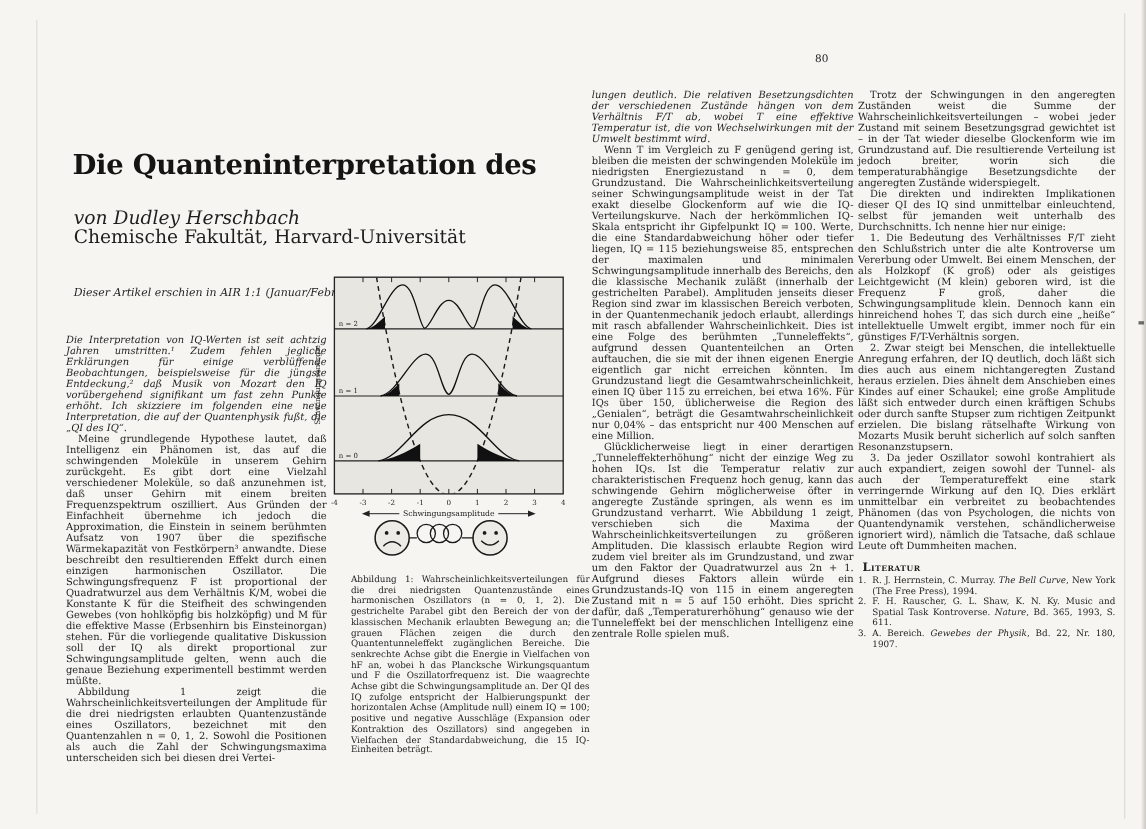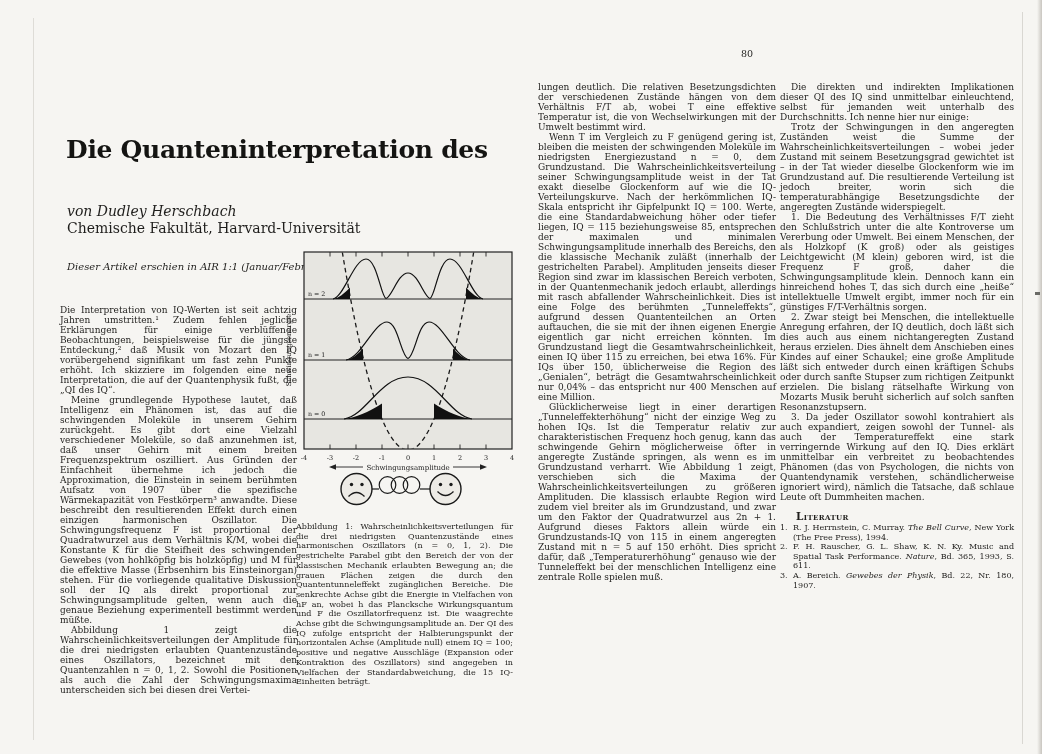--- a/index.html
+++ b/index.html
@@ -9,36 +9,36 @@
     font-family:"DejaVu Serif","Liberation Serif",serif;
   }
   .abs{position:absolute;}
   
   .edge-l{left:33px;top:18px;bottom:14px;width:1px;background:#dedcd7;}
   .edge-r{left:1022px;top:12px;bottom:10px;width:1px;background:#d9d7d2;}
   .edge-strip{right:0;top:0;bottom:0;width:5px;background:linear-gradient(to right,#f6f5f2,#c9c6c0);}
   .artifact{left:1035px;top:292px;width:5px;height:3px;background:#6a6a66;}
   
   .title{left:66px;top:114px;width:440px;font-weight:700;font-size:25px;line-height:37px;letter-spacing:-0.3px;color:#141412;}
-  .byline{left:67px;top:203px;width:420px;font-size:14px;line-height:17px;}
+  .byline{left:67px;top:191px;width:420px;font-size:17px;line-height:17px;}
   .byline .b1{font-style:italic;}
   .note{left:67px;top:261px;width:420px;font-size:10px;font-style:italic;}
   .bodycol{font-size:9px;line-height:10px;text-align:justify;}
   .bodycol p{margin:0;text-indent:11px;}
-  .bodycol p.noindent{text-indent:0;}
+  .bodycol p.noindent{text-indent:0;font-style:italic;}
   .col-left{left:60px;top:305px;width:237px;}
   .col-r1{left:538px;top:82px;width:238px;}
   .col-r2{left:780px;top:82px;width:234px;}
   .pagenum{left:711px;top:48px;font-size:9.5px;margin-left:30px;}
   
   .figsvg{left:278px;top:240px;}
   .figtext{font-family:"DejaVu Serif","Liberation Serif",serif;fill:#222;}
-  .caption{left:296px;top:522px;width:217px;font-size:8px;line-height:9.7px;text-align:justify;}
+  .caption{left:319px;top:522px;width:217px;font-size:8px;line-height:9.7px;text-align:justify;}
   
-  .lit-head{font-variant:small-caps;font-weight:600;font-size:10.5px;letter-spacing:0.4px;margin:9px 0 2px 16px;}
+  .lit-head{font-variant:small-caps;font-weight:600;font-size:10.5px;letter-spacing:0.4px;margin:9px 0 2px 4px;}
   .ref{display:flex;font-size:8px;line-height:9.6px;text-align:justify;}
   .ref .ref-num{width:13px;flex:none;}
   .ref .ref-text{flex:1;}
   .it{font-style:italic;}
 </style>
 </head>
 <body>
 
 <div class="abs edge-l"></div>
 <div class="abs edge-r"></div>
@@ -148,34 +148,34 @@
 <section>
   <div class="abs pagenum">80</div>
 
   <div class="abs bodycol col-r1">
     <p class="noindent">lungen deutlich. Die relativen Besetzungsdichten der verschiedenen Zustände hängen von dem Verhältnis F/T ab, wobei T eine effektive Temperatur ist, die von Wechselwirkungen mit der Umwelt bestimmt wird.</p>
     <p>Wenn T im Vergleich zu F genügend gering ist, bleiben die meisten der schwingenden Moleküle im niedrigsten Energiezustand n = 0, dem Grundzustand. Die Wahrscheinlichkeitsverteilung seiner Schwingungsamplitude weist in der Tat exakt dieselbe Glockenform auf wie die IQ-Verteilungskurve. Nach der herkömmlichen IQ-Skala entspricht ihr Gipfelpunkt IQ = 100. Werte, die eine Standardabweichung höher oder tiefer liegen, IQ = 115 beziehungsweise 85, entsprechen der maximalen und minimalen Schwingungsamplitude innerhalb des Bereichs, den die klassische Mechanik zuläßt (innerhalb der gestrichelten Parabel). Amplituden jenseits dieser Region sind zwar im klassischen Bereich verboten, in der Quantenmechanik jedoch erlaubt, allerdings mit rasch abfallender Wahrscheinlichkeit. Dies ist eine Folge des berühmten „Tunneleffekts“, aufgrund dessen Quantenteilchen an Orten auftauchen, die sie mit der ihnen eigenen Energie eigentlich gar nicht erreichen könnten. Im Grundzustand liegt die Gesamtwahrscheinlichkeit, einen IQ über 115 zu erreichen, bei etwa 16%. Für IQs über 150, üblicherweise die Region des „Genialen“, beträgt die Gesamtwahrscheinlichkeit nur 0,04% – das entspricht nur 400 Menschen auf eine Million.</p>
     <p>Glücklicherweise liegt in einer derartigen „Tunneleffekterhöhung“ nicht der einzige Weg zu hohen IQs. Ist die Temperatur relativ zur charakteristischen Frequenz hoch genug, kann das schwingende Gehirn möglicherweise öfter in angeregte Zustände springen, als wenn es im Grundzustand verharrt. Wie Abbildung 1 zeigt, verschieben sich die Maxima der Wahrscheinlichkeitsverteilungen zu größeren Amplituden. Die klassisch erlaubte Region wird zudem viel breiter als im Grundzustand, und zwar um den Faktor der Quadratwurzel aus 2n + 1. Aufgrund dieses Faktors allein würde ein Grundzustands-IQ von 115 in einem angeregten Zustand mit n = 5 auf 150 erhöht. Dies spricht dafür, daß „Temperaturerhöhung“ genauso wie der Tunneleffekt bei der menschlichen Intelligenz eine zentrale Rolle spielen muß.</p>
   </div>
 
   <div class="abs bodycol col-r2">
+    <p>Trotz der Schwingungen in den angeregten Zuständen weist die Summe der Wahrscheinlichkeitsverteilungen – wobei jeder Zustand mit seinem Besetzungsgrad gewichtet ist – in der Tat wieder dieselbe Glockenform wie im Grundzustand auf. Die resultierende Verteilung ist jedoch breiter, worin sich die temperaturabhängige Besetzungsdichte der angeregten Zustände widerspiegelt.</p>
     <p>Die direkten und indirekten Implikationen dieser QI des IQ sind unmittelbar einleuchtend, selbst für jemanden weit unterhalb des Durchschnitts. Ich nenne hier nur einige:</p>
-    <p>Trotz der Schwingungen in den angeregten Zuständen weist die Summe der Wahrscheinlichkeitsverteilungen – wobei jeder Zustand mit seinem Besetzungsgrad gewichtet ist – in der Tat wieder dieselbe Glockenform wie im Grundzustand auf. Die resultierende Verteilung ist jedoch breiter, worin sich die temperaturabhängige Besetzungsdichte der angeregten Zustände widerspiegelt.</p>
     <p>1. Die Bedeutung des Verhältnisses F/T zieht den Schlußstrich unter die alte Kontroverse um Vererbung oder Umwelt. Bei einem Menschen, der als Holzkopf (K groß) oder als geistiges Leichtgewicht (M klein) geboren wird, ist die Frequenz F groß, daher die Schwingungsamplitude klein. Dennoch kann ein hinreichend hohes T, das sich durch eine „heiße“ intellektuelle Umwelt ergibt, immer noch für ein günstiges F/T-Verhältnis sorgen.</p>
     <p>2. Zwar steigt bei Menschen, die intellektuelle Anregung erfahren, der IQ deutlich, doch läßt sich dies auch aus einem nichtangeregten Zustand heraus erzielen. Dies ähnelt dem Anschieben eines Kindes auf einer Schaukel; eine große Amplitude läßt sich entweder durch einen kräftigen Schubs oder durch sanfte Stupser zum richtigen Zeitpunkt erzielen. Die bislang rätselhafte Wirkung von Mozarts Musik beruht sicherlich auf solch sanften Resonanzstupsern.</p>
     <p>3. Da jeder Oszillator sowohl kontrahiert als auch expandiert, zeigen sowohl der Tunnel- als auch der Temperatureffekt eine stark verringernde Wirkung auf den IQ. Dies erklärt unmittelbar ein verbreitet zu beobachtendes Phänomen (das von Psychologen, die nichts von Quantendynamik verstehen, schändlicherweise ignoriert wird), nämlich die Tatsache, daß schlaue Leute oft Dummheiten machen.</p>
 
     <h3 class="lit-head">Literatur</h3>
 
     <div class="ref">
       <span class="ref-num">1.</span>
       <span class="ref-text"><span>R. J. Herrnstein, C. Murray. </span><span class="it">The Bell Curve</span><span>, New York (The Free Press), 1994.</span></span>
     </div>
     <div class="ref">
       <span class="ref-num">2.</span>
-      <span class="ref-text"><span>F. H. Rauscher, G. L. Shaw, K. N. Ky. Music and Spatial Task Performance. </span><span class="it">Nature</span><span>, Bd. 365, 1993, S. 611.</span></span>
+      <span class="ref-text"><span>F. H. Rauscher, G. L. Shaw, K. N. Ky. Music and Spatial Task Kontroverse. </span><span class="it">Nature</span><span>, Bd. 365, 1993, S. 611.</span></span>
     </div>
     <div class="ref">
       <span class="ref-num">3.</span>
       <span class="ref-text"><span>A. Bereich. </span><span class="it">Gewebes der Physik</span><span>, Bd. 22, Nr. 180, 1907.</span></span>
     </div>
   </div>
 </section>
 
 </body></html>

